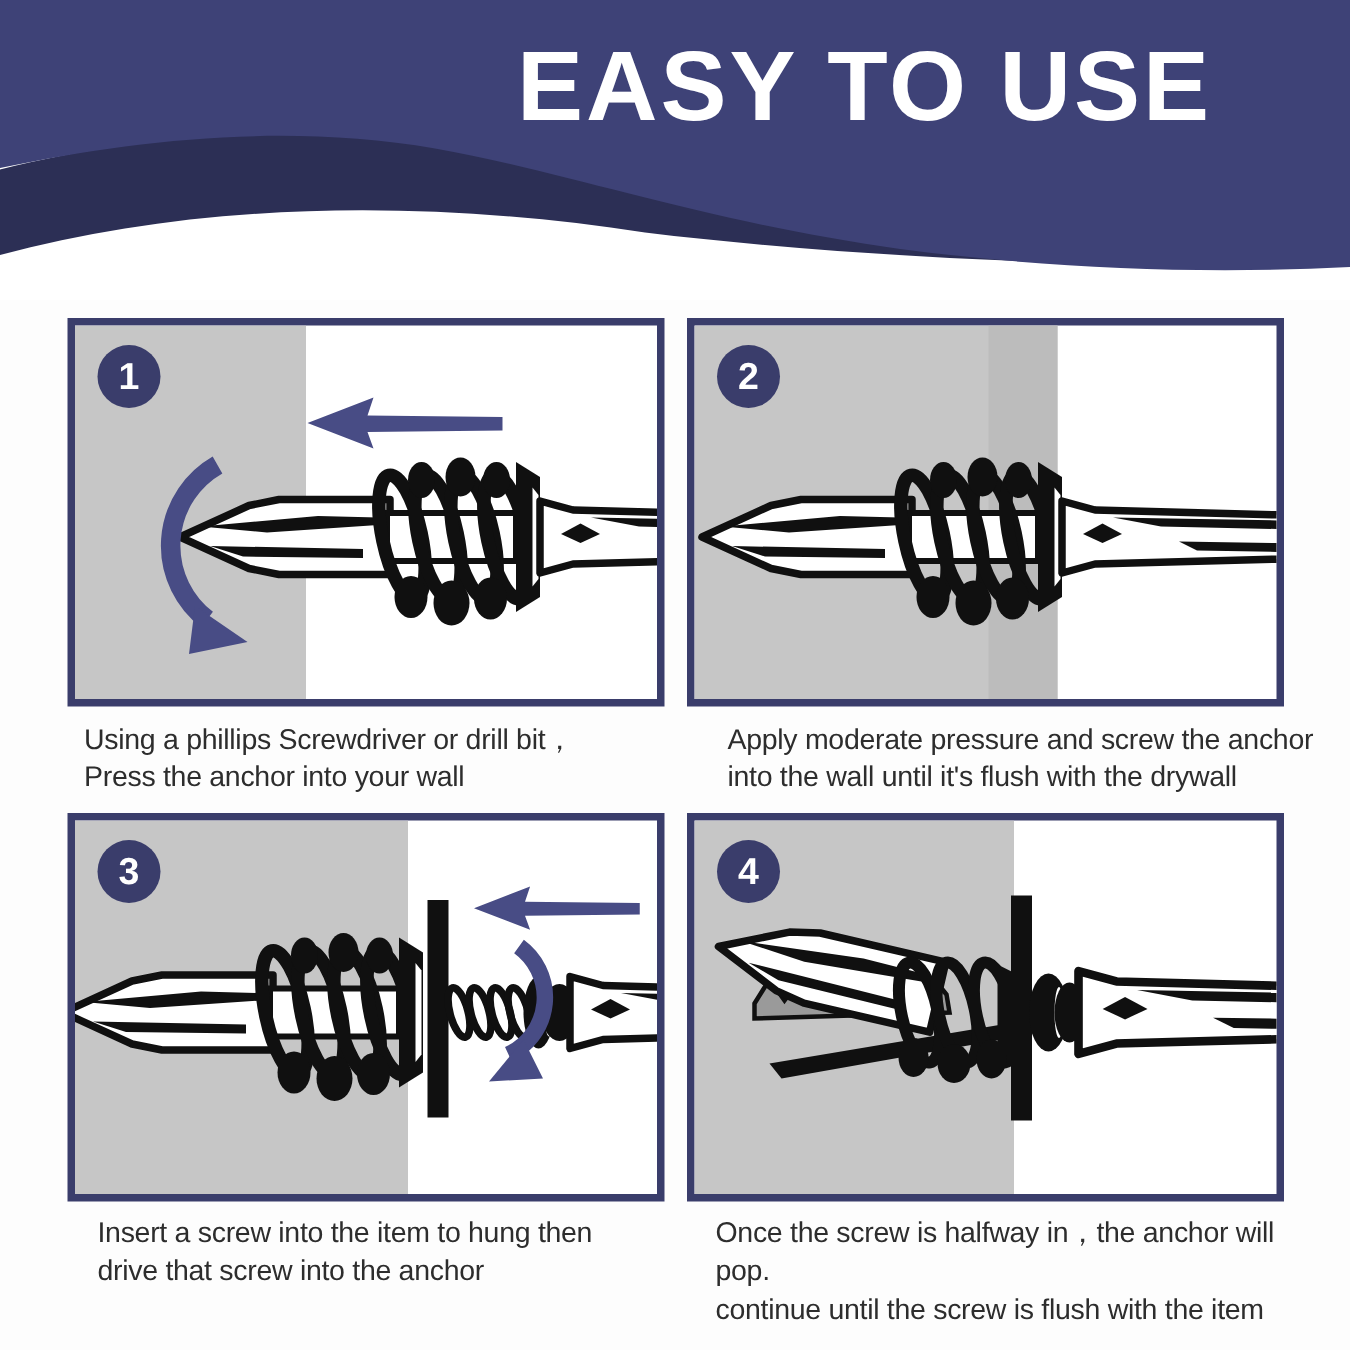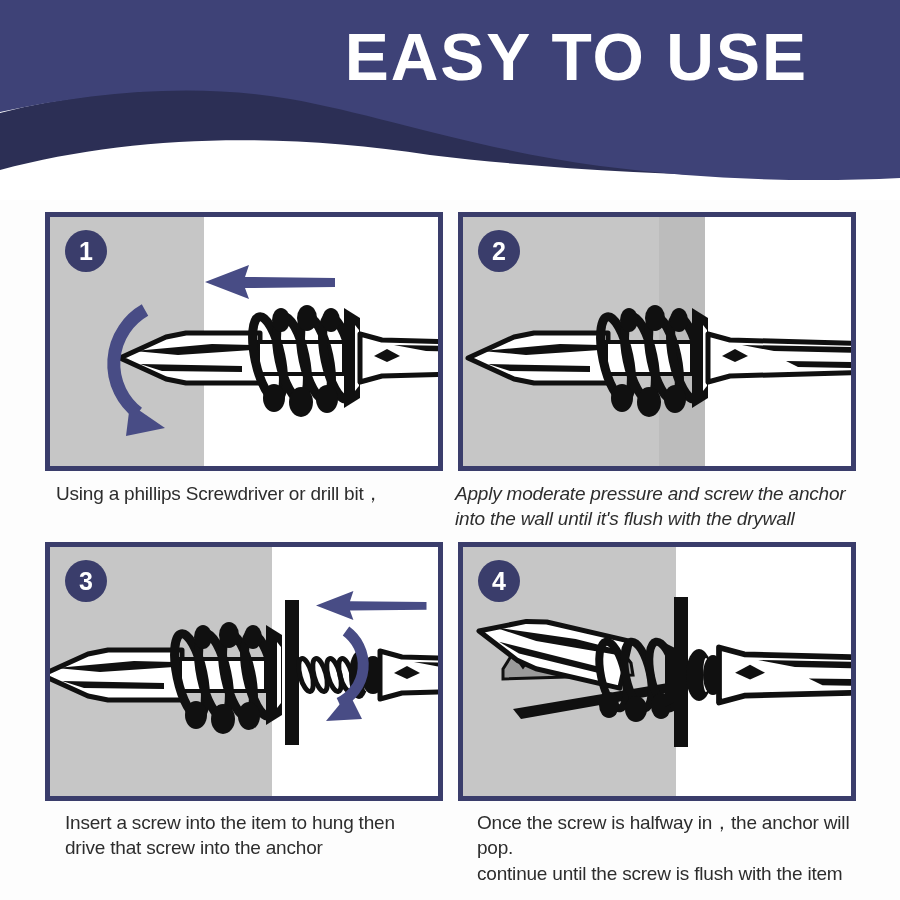--- a/index.html
+++ b/index.html
@@ -32,21 +32,21 @@
   .badge{
     position:absolute;left:15px;top:13px;width:42px;height:42px;border-radius:50%;
     background:var(--badge);color:#fff;display:flex;align-items:center;justify-content:center;
     font-size:25px;font-weight:700;
   }
   .caption{
     position:absolute;width:398px;color:var(--caption);
     font-size:19px;line-height:1.33;letter-spacing:-0.2px;
   }
   .c1{left:56px;top:481px;}
-  .c2{left:455px;top:481px;font-style:italic;}
+  .c2{left:485px;top:481px;}
   .c3{left:65px;top:810px;}
   .c4{left:477px;top:810px;}
 </style>
 </head>
 <body>
 
 <svg width="0" height="0" style="position:absolute" aria-hidden="true">
   <defs>
 
     <g id="anchor-body">
@@ -175,18 +175,18 @@
       <g>
         <ellipse cx="236" cy="128" rx="13" ry="26" fill="var(--ink)"></ellipse>
         <ellipse cx="243" cy="128" rx="3" ry="17" fill="#ffffff"></ellipse>
         <ellipse cx="250" cy="128" rx="10" ry="20" fill="var(--ink)"></ellipse>
         <use href="#driver-shaft" transform="translate(256,128) scale(1.15)"></use>
       </g>
     </svg>
     <div class="badge">4</div>
   </div>
 
-  <p class="caption c1"><span>Using a phillips Screwdriver or drill bit，</span><br></p>
+  <p class="caption c1"><span>Using a phillips Screwdriver or drill bit，</span><br><span>Press the anchor into your wall</span></p>
   <p class="caption c2"><span>Apply moderate pressure and screw the anchor</span><br><span>into the wall until it's flush with the drywall</span></p>
   <p class="caption c4"><span>Once the screw is halfway in，the anchor will pop.</span><br><span>continue until the screw is flush with the item</span></p>
   <p class="caption c3"><span>Insert a screw into the item to hung then</span><br><span>drive that screw into the anchor</span></p>
 
 </div>
 
 </body></html>

